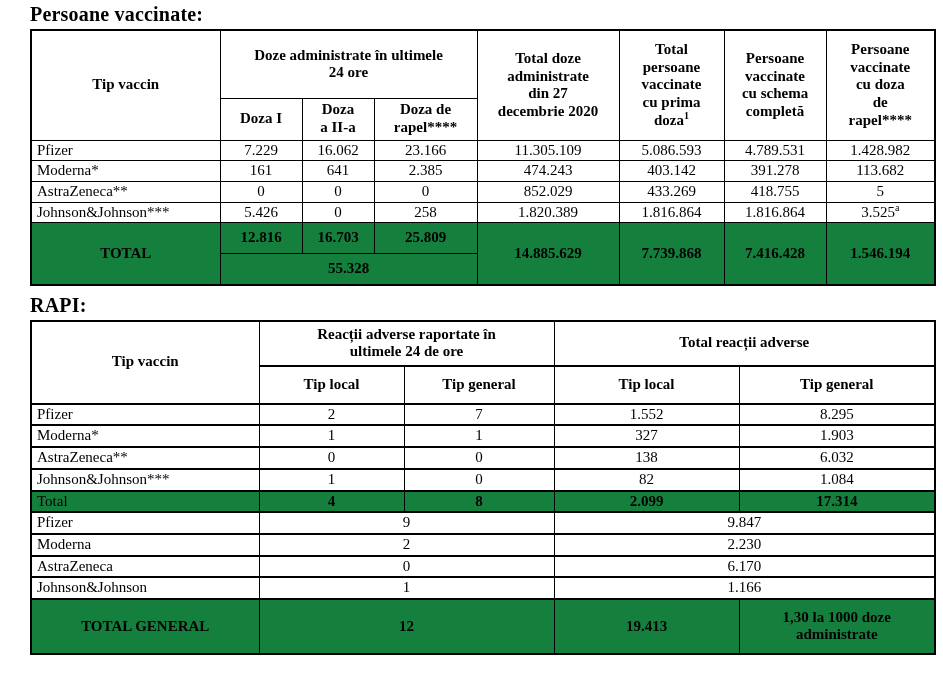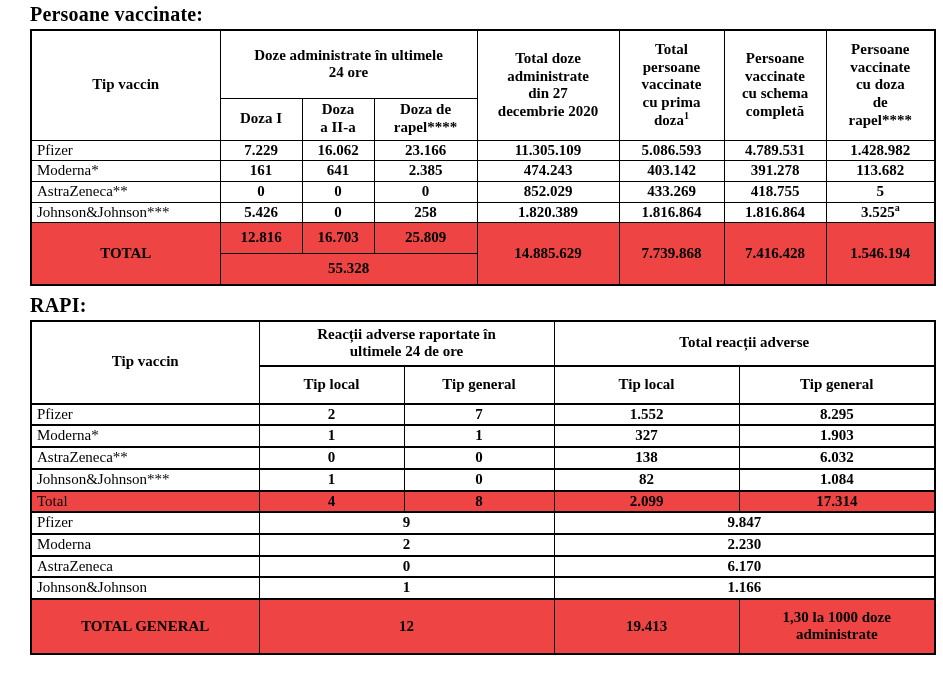--- a/index.html
+++ b/index.html
@@ -5,23 +5,23 @@
   * { margin:0; padding:0; box-sizing:border-box; }
   html, body { width:943px; height:680px; background:#ffffff; }
   body { font-family:"Liberation Serif", serif; color:#000; }
   .page { padding:2px 25px 0 30px; width:943px; }
   .section-title { font-size:20px; font-weight:bold; line-height:24px; margin-bottom:3px; letter-spacing:0.2px; }
   .section-title.second { margin-top:7px; }
   table { border-collapse:collapse; table-layout:fixed; width:904px; border:2px solid #000; }
   th, td { border:1px solid #000; font-size:15px; line-height:1.18; text-align:center; vertical-align:middle; padding:1px 3px; overflow:hidden; }
   th { font-weight:bold; white-space:pre-line; }
   .lbl { text-align:left; font-weight:normal; padding-left:5px; }
-  .num { font-weight:bold;margin-top:28px; }
+  .num { font-weight:normal;margin-top:28px; }
   .bold { font-weight:bold; }
-  .total-bg { background:#ef4444; }
+  .total-bg { background:#15803d; }
   sup { font-size:10px; line-height:0; }
   
   .t1 .r-group  { height:68px; }
   .t1 .r-sub    { height:42px; }
   .t1 .r-data   { height:20px; }
   .t1 .r-total  { height:31px; }
   
   .t2 th, .t2 td { border-width:2px 1px; }
   .t2 .r-group  { height:45px; }
   .t2 .r-sub    { height:38px; }

